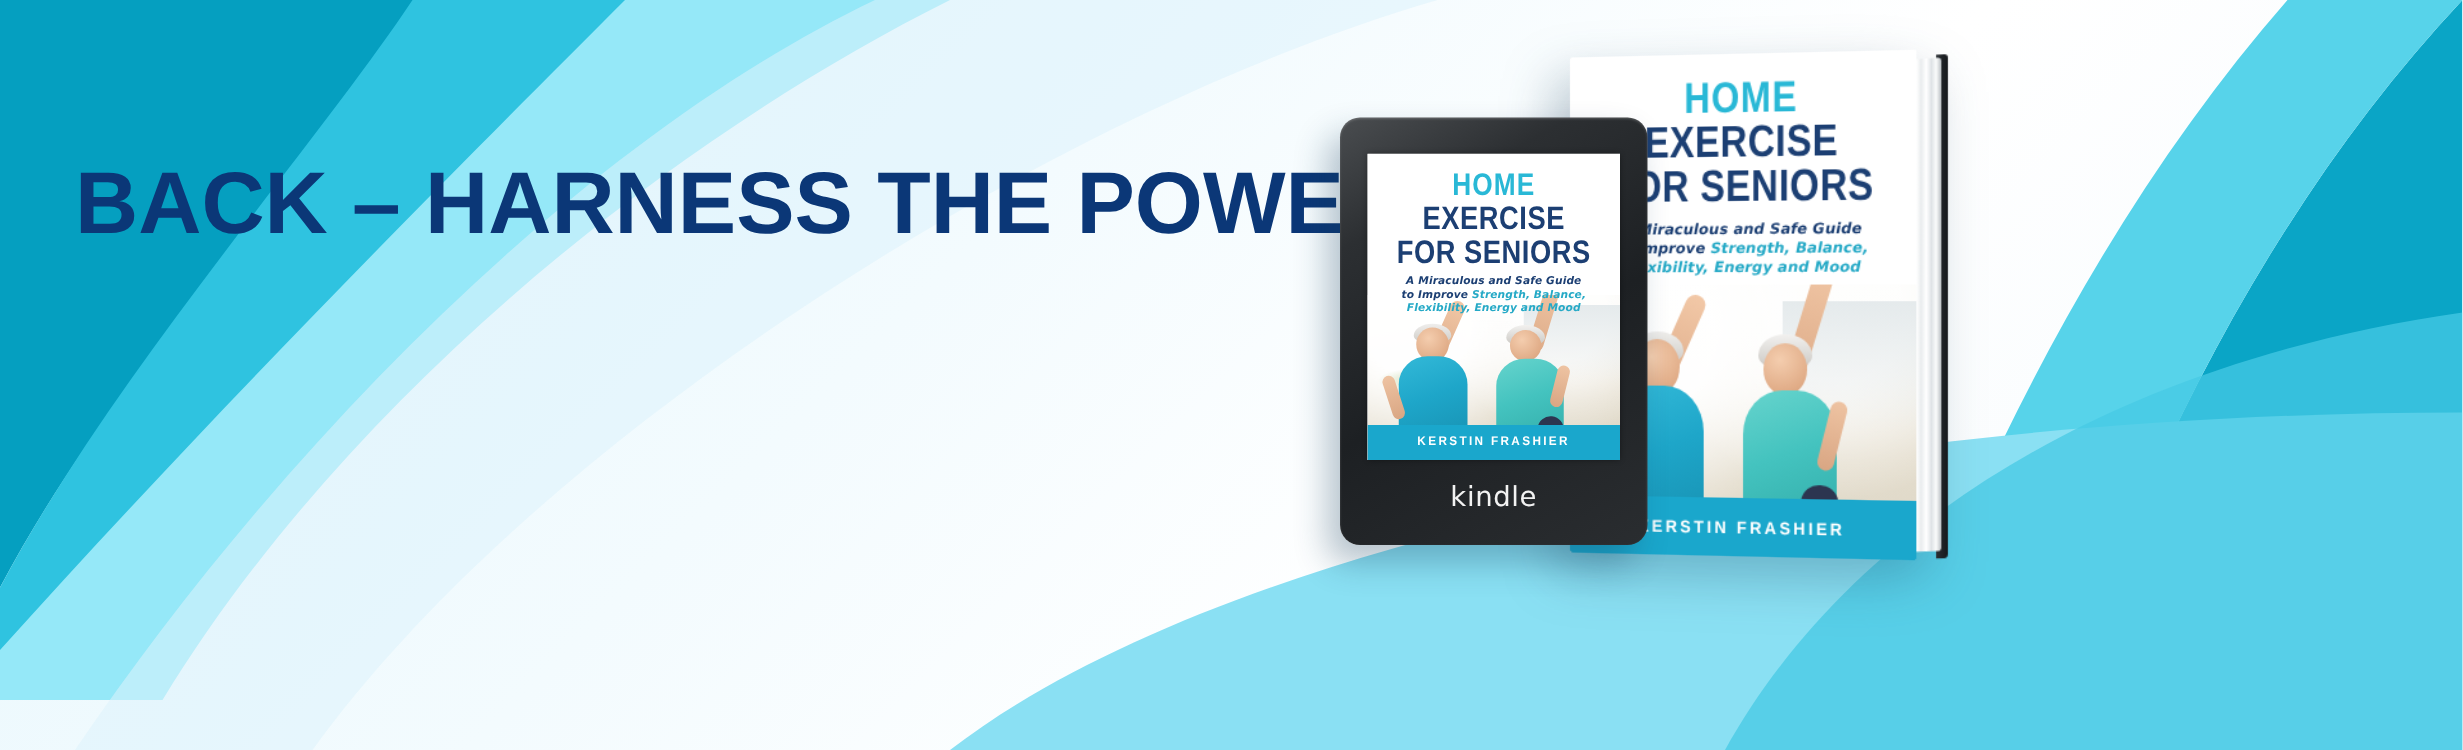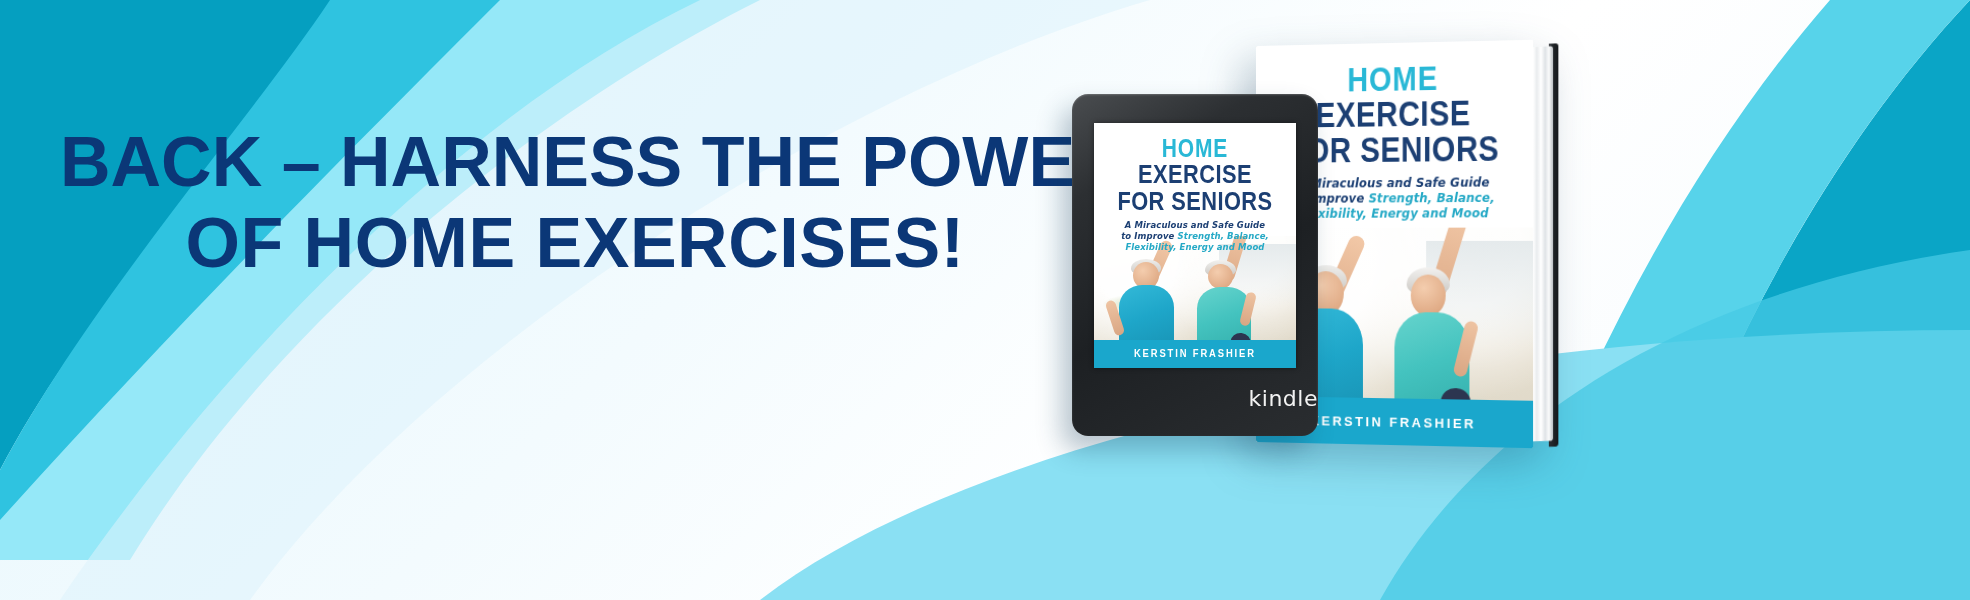--- a/index.html
+++ b/index.html
@@ -66,21 +66,21 @@
     border-radius:16px;
     box-shadow:-10px 14px 26px rgba(20,60,90,.30), inset 0 1px 2px rgba(255,255,255,.22);
     padding:0;
   }
   .kindle-screen{
     position:absolute;left:22px;top:29px;width:202px;height:245px;
     background:#fff;overflow:hidden;
     box-shadow:inset 0 0 0 1px rgba(0,0,0,.55), 0 0 5px rgba(0,0,0,.45);
   }
   .kindle-brand{
-    position:absolute;left:0;right:0;top:292px;text-align:right;
+    position:absolute;left:0;right:0;top:292px;text-align:center;
     color:#f2f2f2;font-size:22px;letter-spacing:.5px;
     font-family:"DejaVu Sans", sans-serif;
   }
 
   
   .cover{position:absolute;inset:0;background:#fff;display:flex;flex-direction:column;}
   .cover-top{position:relative;flex:0 0 auto;padding-top:6.5%;text-align:center;z-index:3;}
   .ct-home{
     color:#29b8d6;font-weight:bold;letter-spacing:1px;line-height:1;
     font-family:"Liberation Sans", sans-serif;
@@ -198,21 +198,20 @@
 
     <path d="M1970,0 L1970,600 L1640,600 C1700,400 1810,170 1970,0 Z" fill="#0aa5c6"></path>
     <path d="M1830,0 L1970,0 C1810,170 1700,400 1640,600 L1500,600 C1580,370 1690,160 1830,0 Z" fill="#57d3ea"></path>
 
     <path d="M1970,330 L1970,600 L760,600 C980,430 1480,330 1970,330 Z" fill="#8ae0f3"></path>
     <path d="M1970,250 L1970,600 L1380,600 C1480,420 1690,290 1970,250 Z" fill="#46c9e4" opacity="0.75"></path>
   </svg>
 
   <div class="headline">
     <span class="ln ln2">BACK – HARNESS THE POWER</span>
-    <span class="ln ln3">OF HOME EXERCISES!</span>
   </div>
 
   <div class="products">
 
     <div class="book">
       <div class="book-spine-dark"></div>
       <div class="book-pages"></div>
       <div class="book-face">
         <div class="cover">
 

